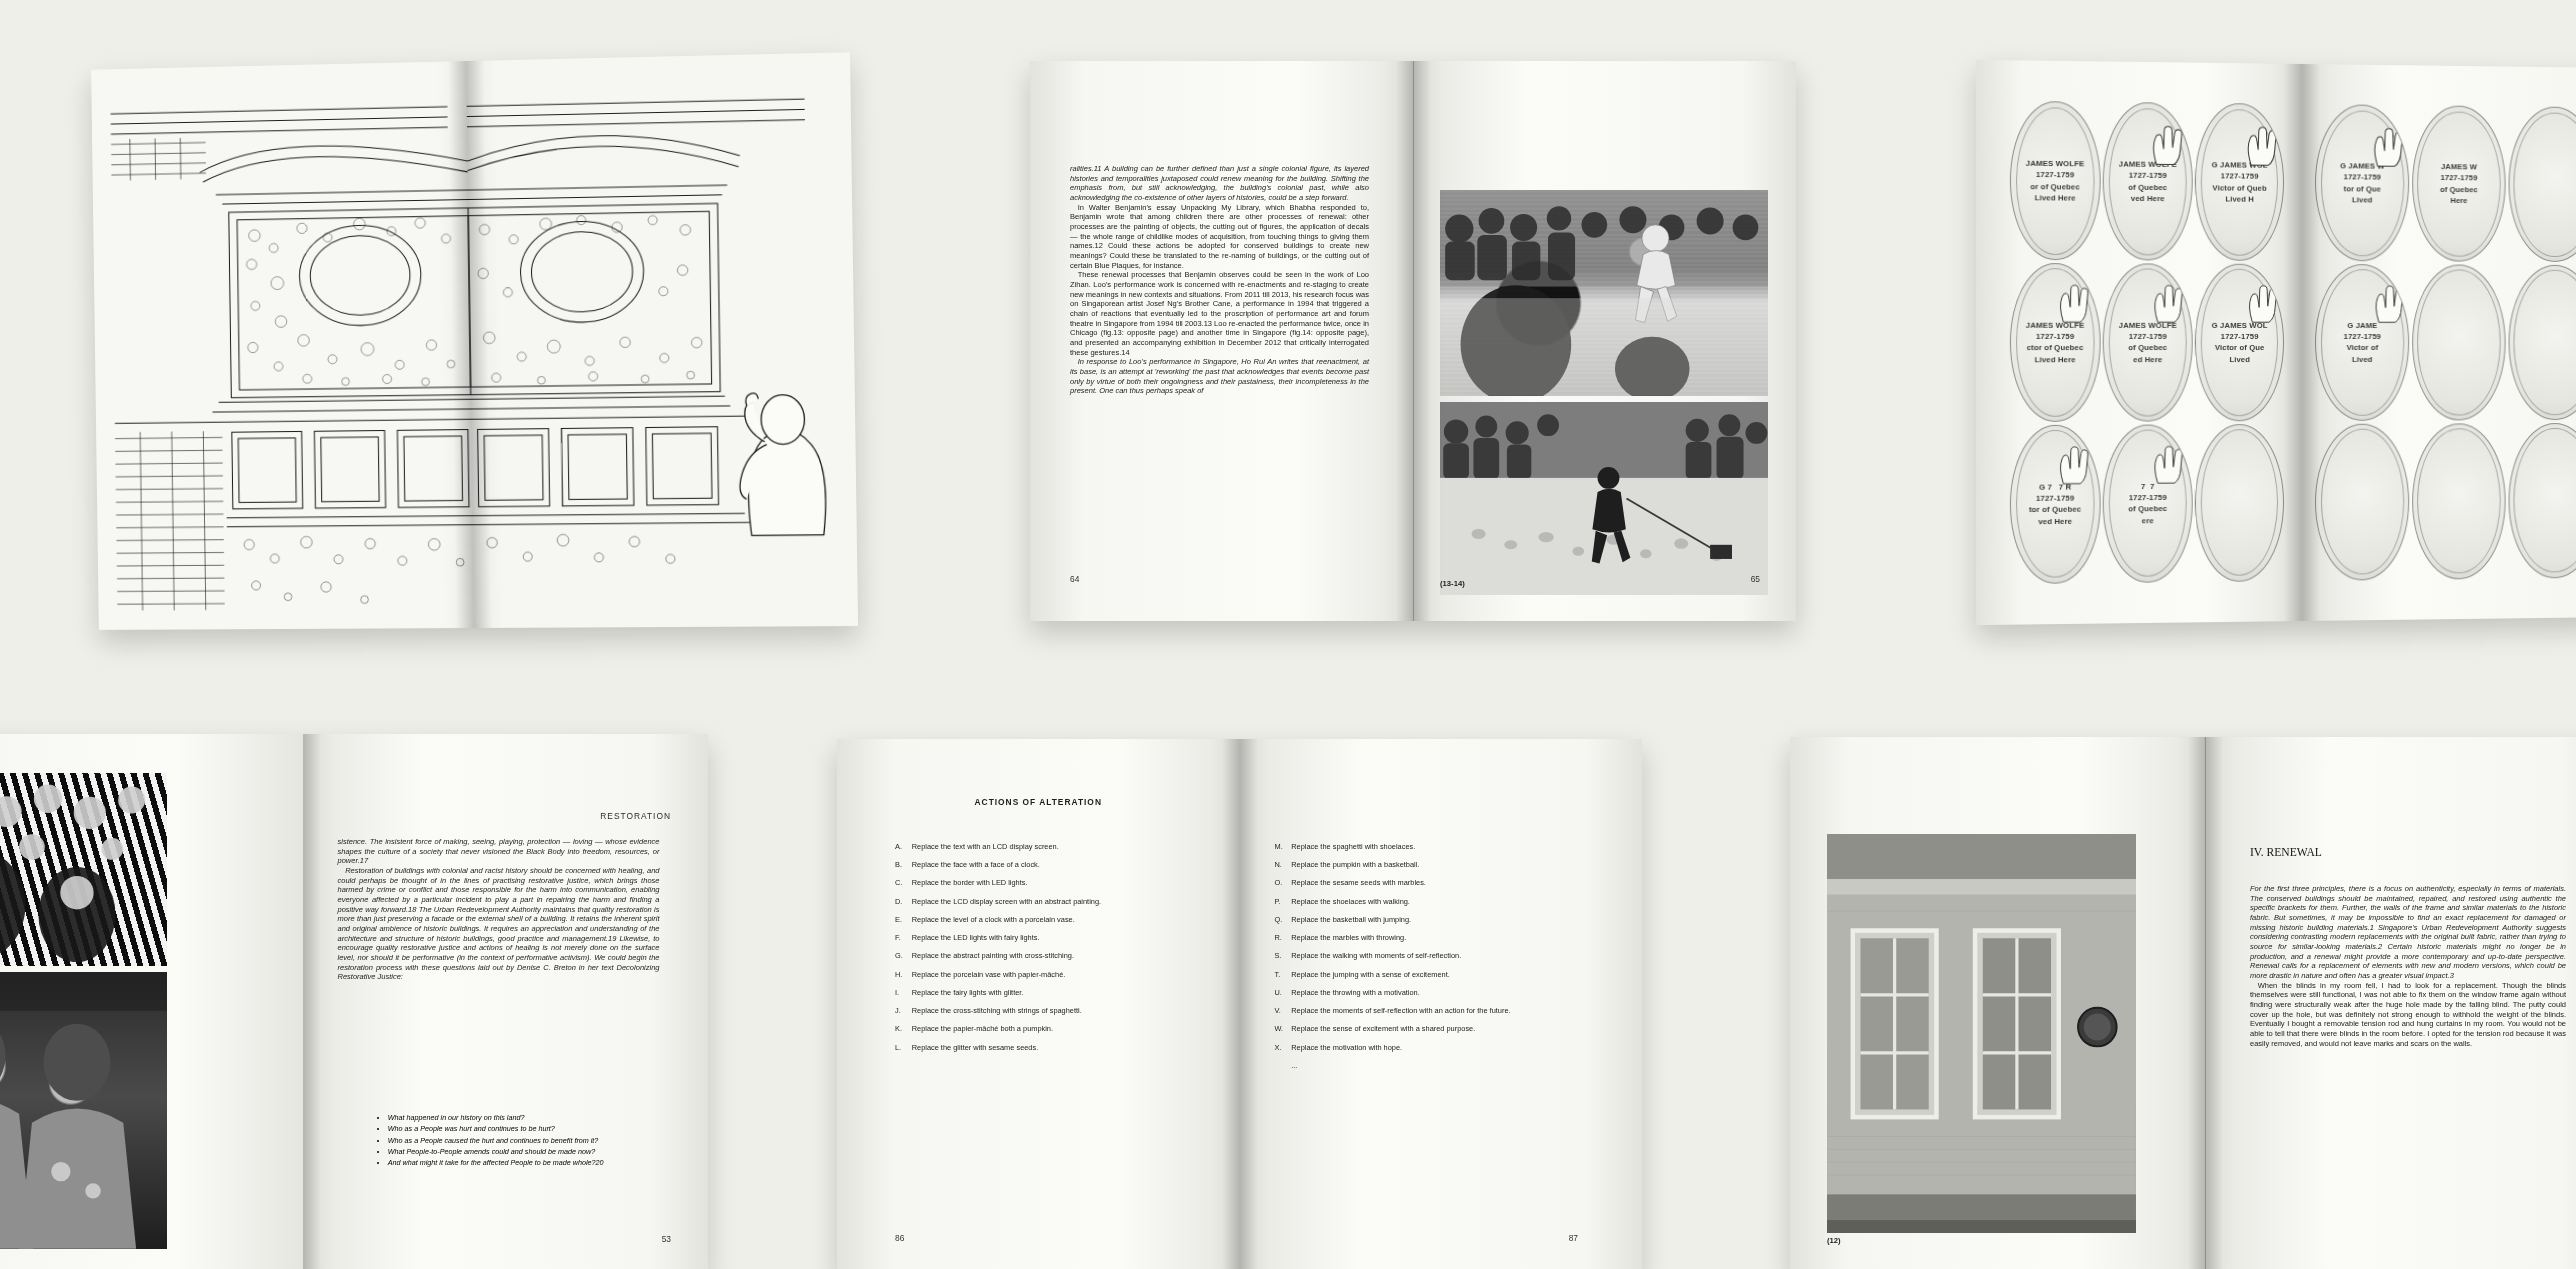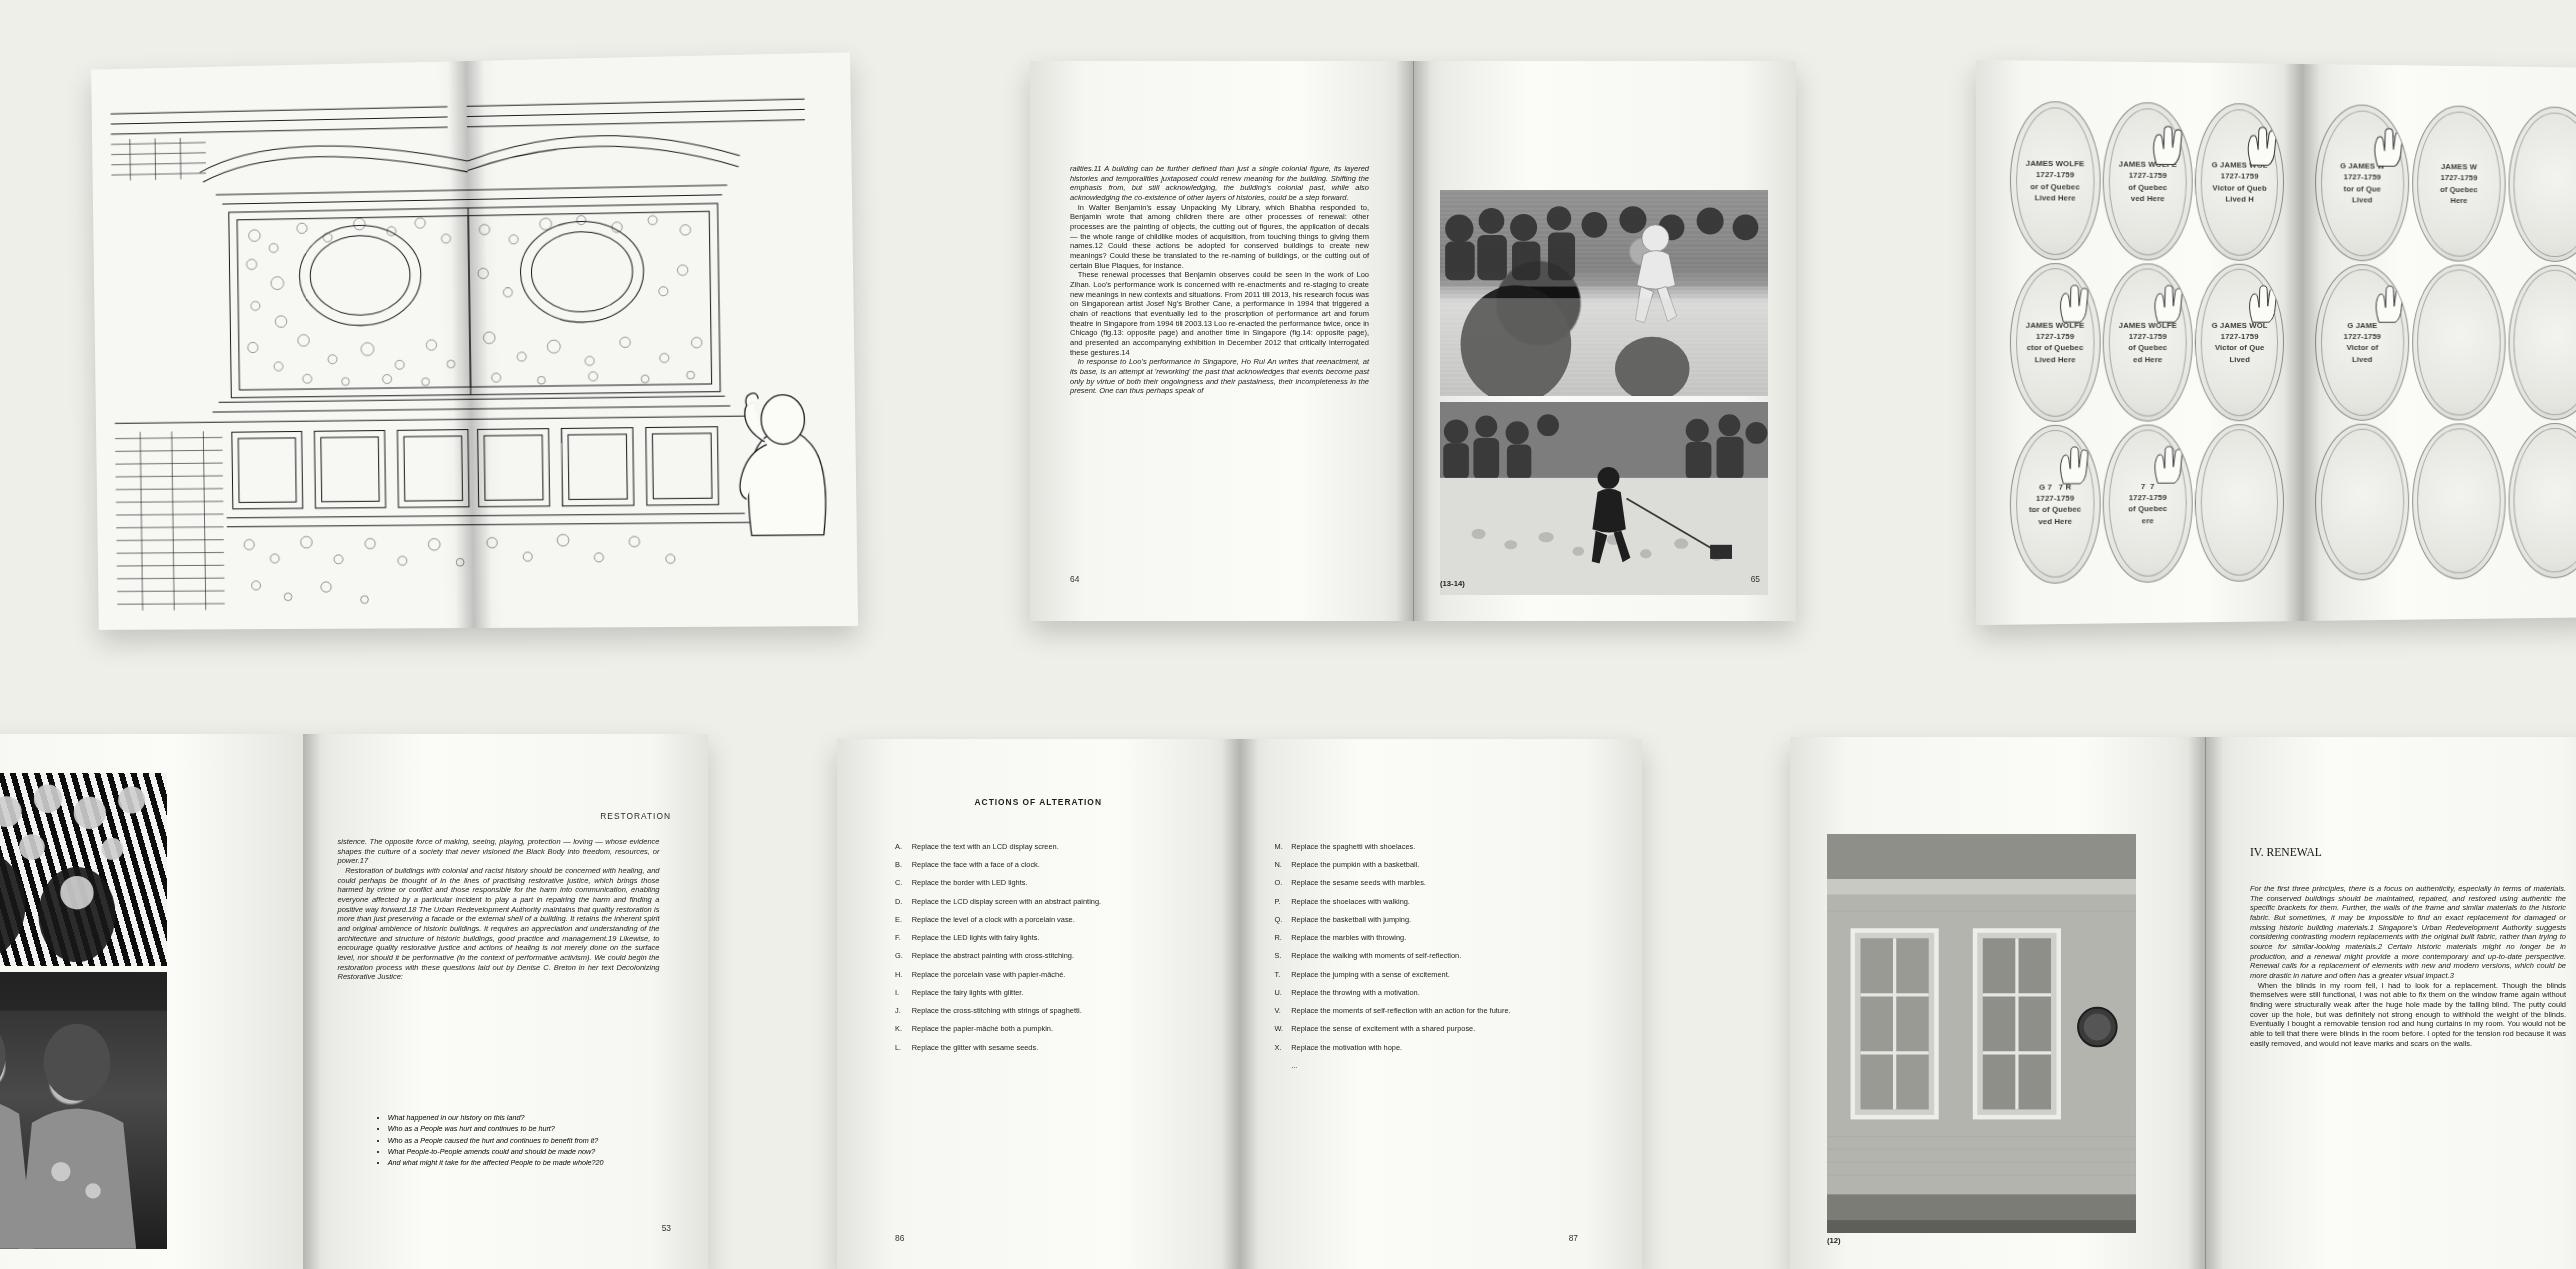--- a/index.html
+++ b/index.html
@@ -560,31 +560,31 @@
         </g>
         <g fill="#1b1b1b" opacity="0.55">
           <rect x="0" y="0" width="440" height="60"></rect>
         </g>
       </svg>
     </div>
   </div>
   <div class="page right" style="width:406px; height:541px;">
     <div class="running-head" style="position:absolute; right:37px; top:77px;">RESTORATION</div>
     <div class="body-col it" style="position:absolute; left:35px; top:103px; width:322px;">
-      <p class="first">sistence. The opposite force of making, seeing, playing, protection — loving — whose evidence shapes the culture of a society that never visioned the Black Body into freedom, resources, or power.17</p>
+      <p class="first">sistence. The insistent force of making, seeing, playing, protection — loving — whose evidence shapes the culture of a society that never visioned the Black Body into freedom, resources, or power.17</p>
       <p>Restoration of buildings with colonial and racist history should be concerned with healing, and could perhaps be thought of in the lines of practising restorative justice, which brings those harmed by crime or conflict and those responsible for the harm into communication, enabling everyone affected by a particular incident to play a part in repairing the harm and finding a positive way forward.18 The Urban Redevelopment Authority maintains that quality restoration is more than just preserving a facade or the external shell of a building. It retains the inherent spirit and original ambience of historic buildings. It requires an appreciation and understanding of the architecture and structure of historic buildings, good practice and management.19 Likewise, to encourage quality restorative justice and actions of healing is not merely done on the surface level, nor should it be performative (in the context of performative activism). We could begin the restoration process with these questions laid out by Denise C. Breton in her text Decolonizing Restorative Justice:</p>
     </div>
     <ul class="bullets" style="position:absolute; left:48px; top:379px; width:303px;">
       <li>What happened in our history on this land?</li>
       <li>Who as a People was hurt and continues to be hurt?</li>
       <li>Who as a People caused the hurt and continues to benefit from it?</li>
       <li>What People-to-People amends could and should be made now?</li>
       <li>And what might it take for the affected People to be made whole?20</li>
     </ul>
-    <div class="folio" style="right:37px; bottom:42px;padding-left:40px;">53</div>
+    <div class="folio" style="right:37px; bottom:31px;padding-left:40px;">53</div>
   </div>
   <div class="gutter-shadow" style="left:419px;"></div>
 </div>
 
 <div class="spread" style="left:837px; top:739px; width:805px; height:535px;">
   <div class="page left" style="width:403px; height:535px;">
     <div class="section-head" style="position:absolute; left:0; right:0; top:58px;">ACTIONS OF ALTERATION</div>
     <div style="position:absolute; left:58px; top:103px; width:309px;">
       <div class="list-row">
         <div class="list-letter">A.</div>

